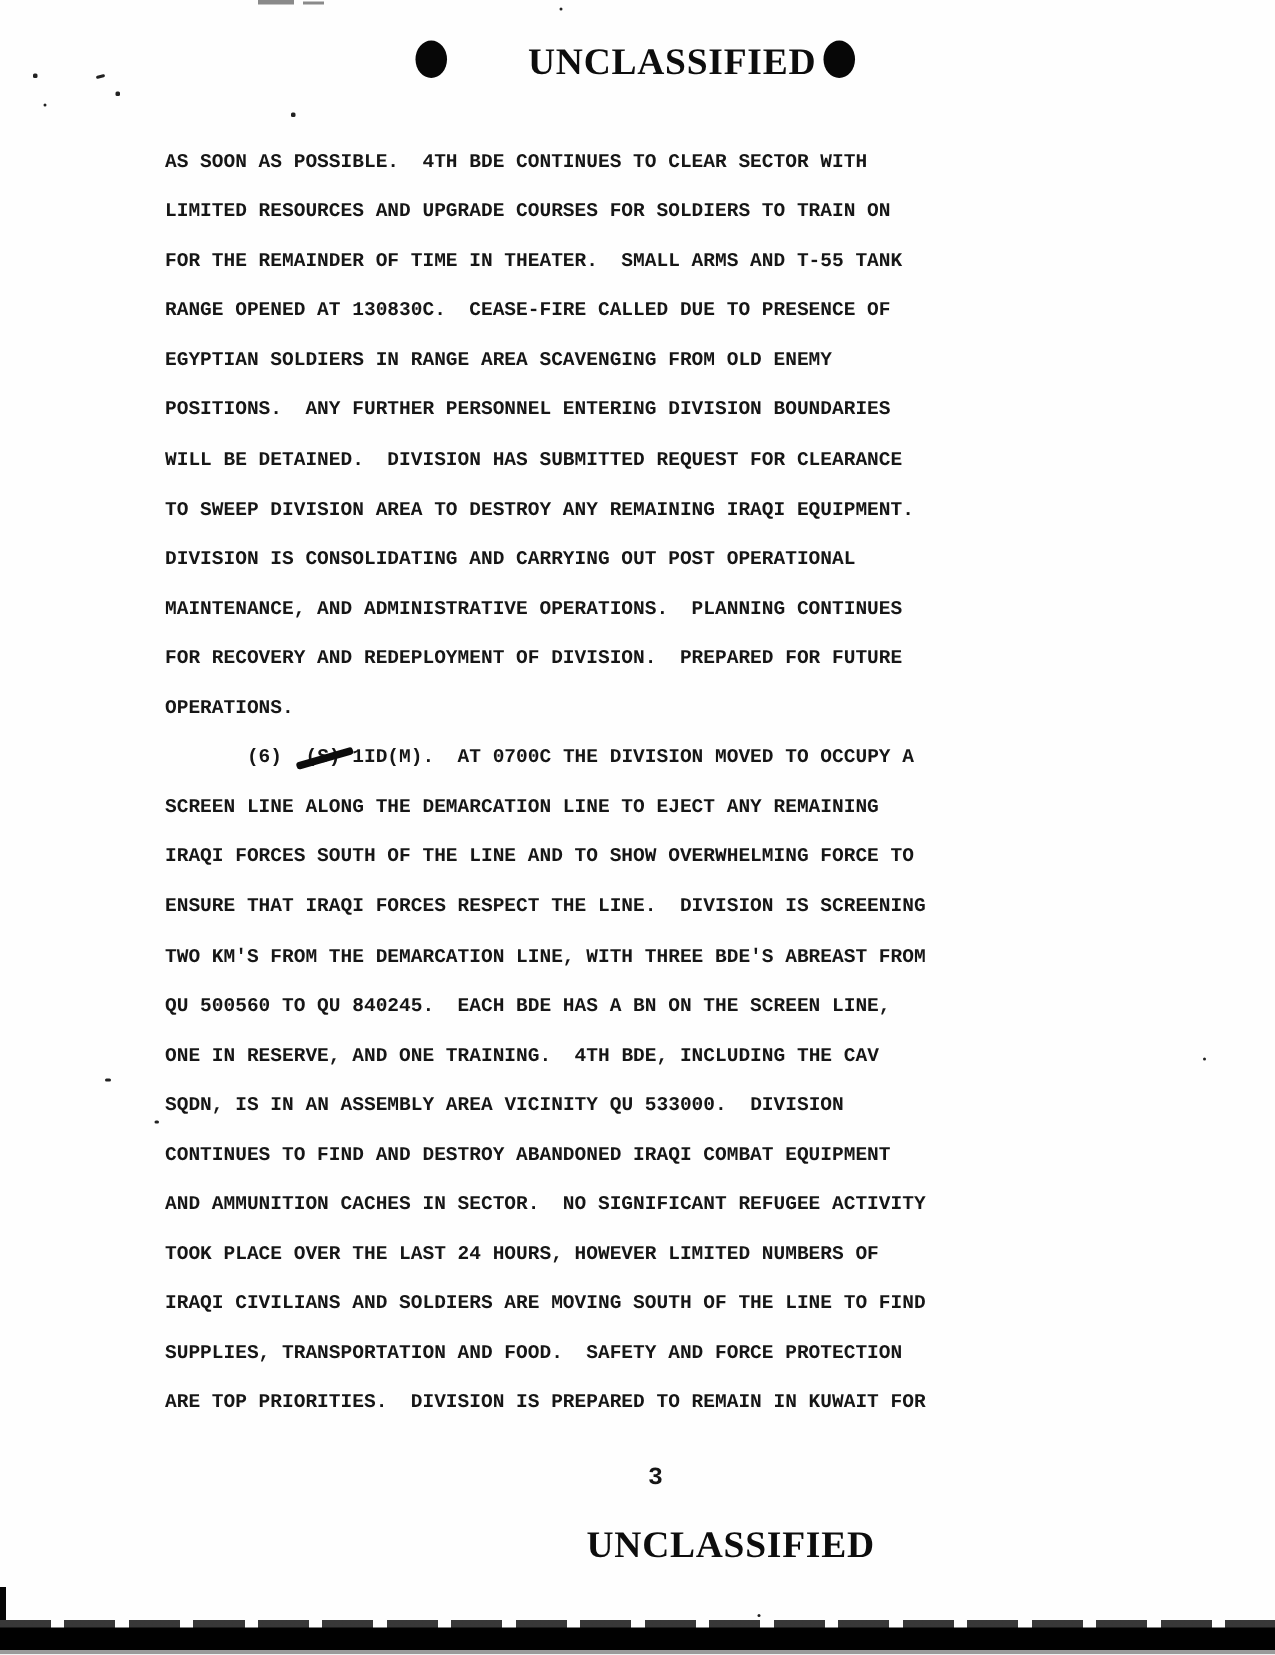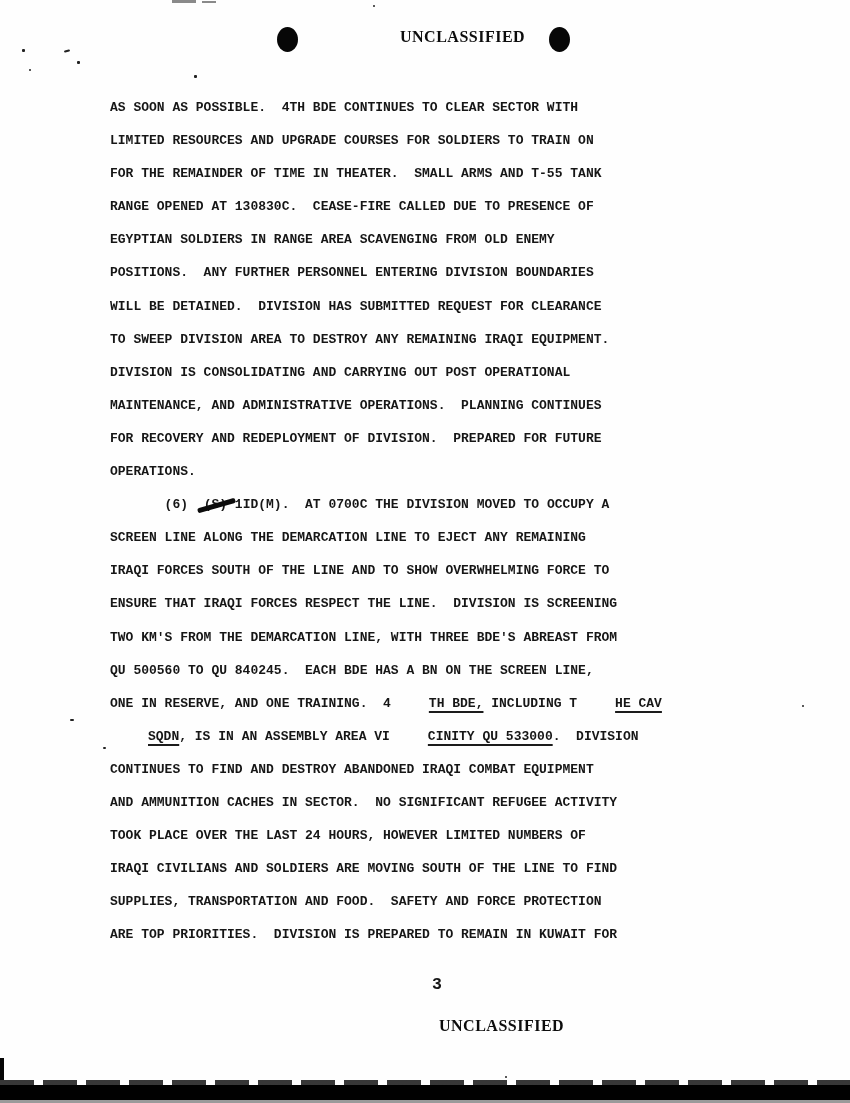--- a/index.html
+++ b/index.html
@@ -22,46 +22,43 @@
     height: 25px;
     border-radius: 50%;
     background: #070707;
   }
   .dot-left  { left: 277px; top: 27px; }
   .dot-right { left: 549px; top: 27px; }
   .classification {
     position: absolute;
     font-family: "Liberation Serif", "DejaVu Serif", serif;
     font-weight: bold;
-    font-size: 16px;
+    font-size: 25px;
     letter-spacing: 0.5px;
     color: #0d0d0d;
     white-space: pre;
-    margin-left: 48px;
   }
   .classification.header { left: 352px; top: 28px; }
   .classification.footer { left: 391px; top: 1017px; }
   
   .body-text {
     position: absolute;
     left: 110px;
     top: 91px;
     color: #161616;
     font-size: 13px;
     font-weight: bold;
     line-height: 33.1px;
     white-space: pre;
   }
   .line { height: 33.1px; }
   .underlined {
-    text-decoration: underline;
     text-decoration-thickness: 2px;
     text-underline-offset: 4px;
     text-decoration-color: #1c1c1c;
-    margin-left: 38px;
   }
   .struck { position: relative; display: inline-block; }
   .struck::after {
     content: "";
     position: absolute;
     left: -7px;
     right: -9px;
     top: 44%;
     height: 5px;
     background: #0c0c0c;

